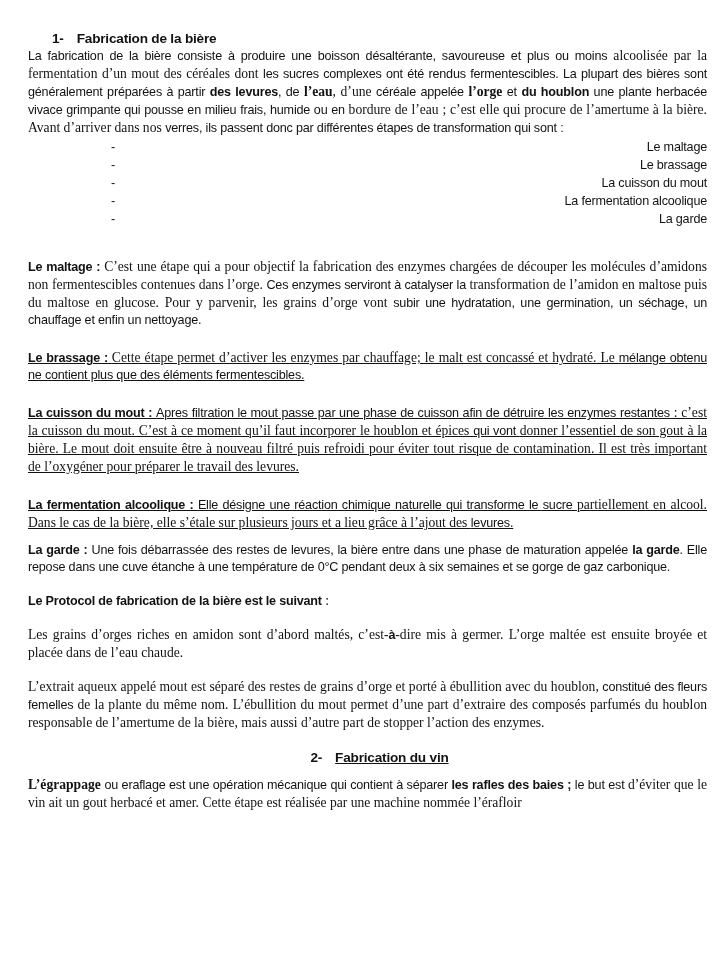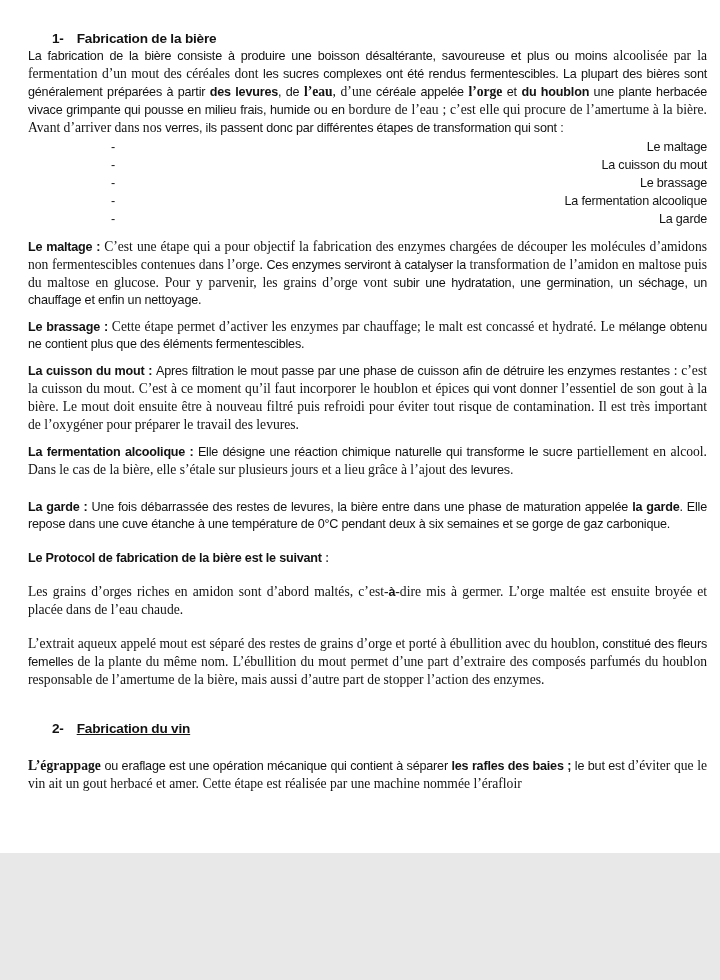--- a/index.html
+++ b/index.html
@@ -1,19 +1,19 @@
 <!DOCTYPE html>
 <html><head>
 <meta charset="utf-8">
 <style>
   html, body { margin: 0; padding: 0; background: #e8e8e8; }
   .page {
     position: relative;
     width: 720px;
-    height: 853px;
+    height: 980px;
     margin: 0 auto;
     background: #ffffff;
     color: #121212;
     box-sizing: border-box;
     padding: 30px 13px 0 28px;
     overflow: hidden;
     font-family: "Liberation Sans", sans-serif;
     font-size: 12.6px;
     letter-spacing: -0.2px;
     line-height: 17px;
@@ -39,41 +39,41 @@
     position: relative;
     padding-left: 101px;
     line-height: 18px;
   }
   .steps-list li::before {
     content: "-";
     position: absolute;
     left: 83px;
     top: 0;
   }
-  .mt-std  { margin-top: 10px; }
-  .mt-med  { margin-top: 20px; }
-  .mt-big  { margin-top: 9px; }
+  .mt-std  { margin-top: 30px; }
+  .mt-med  { margin-top: 10px; }
+  .mt-big  { margin-top: 20px; text-decoration: underline; }
   .mt-none { margin-top: 16px; }
-  .heading-2 { margin-top: 31px; }
+  .heading-2 { margin-top: 17px; text-align: center; }
 </style>
 </head>
 <body>
 
 <div class="page">
 
   <div class="heading">
     <span class="num">1-</span><span>Fabrication de la bière</span>
   </div>
 
   <p class="para"><span>La fabrication de la bière consiste à produire une boisson désaltérante, savoureuse et plus ou moins </span><span class="serif">alcoolisée par la fermentation d’un mout des céréales dont </span><span>les sucres complexes ont été rendus fermentescibles. La plupart des bières sont généralement préparées à partir </span><span class="b">des levures</span><span>, de </span><span class="b serif">l’eau</span><span class="serif">, d’une </span><span>céréale appelée </span><span class="b serif">l’orge</span><span> et </span><span class="b">du houblon</span><span> une plante herbacée vivace grimpante qui pousse en milieu frais, humide ou en </span><span class="serif">bordure de l’eau ; c’est elle qui procure de l’amertume à la bière. Avant d’arriver dans nos </span><span>verres, ils passent donc par différentes étapes de transformation qui sont :</span></p>
 
   <ul class="steps-list">
     <li>Le maltage</li>
+    <li>Le brassage</li>
     <li>La cuisson du mout</li>
-    <li>Le brassage</li>
     <li>La fermentation alcoolique</li>
     <li>La garde</li>
   </ul>
 
   <p class="para mt-std"><span class="b">Le maltage : </span><span class="serif">C’est une étape qui a pour objectif la fabrication des enzymes chargées de découper les molécules d’amidons non fermentescibles contenues dans l’orge. </span><span>Ces enzymes  serviront à catalyser la </span><span class="serif">transformation de l’amidon en maltose puis du maltose en glucose.  Pour y parvenir, les grains d’orge vont </span><span>subir une hydratation, une germination, un séchage, un chauffage et enfin un nettoyage.</span></p>
 
   <p class="para mt-big"><span class="b">Le brassage : </span><span class="serif">Cette étape permet d’activer les enzymes par chauffage; le malt est concassé et hydraté. Le </span><span>mélange obtenu ne contient plus que des éléments fermentescibles.</span></p>
 
   <p class="para mt-big"><span class="b">La cuisson du mout : </span><span>Apres filtration le mout passe par une phase de cuisson afin de détruire les enzymes restantes</span><span class="serif"> : c’est la cuisson du mout. C’est à ce moment qu’il faut incorporer le houblon et épices </span><span>qui vont </span><span class="serif">donner l’essentiel de son gout à la bière. Le mout doit ensuite être à nouveau filtré puis refroidi pour éviter tout risque de contamination. Il est très  important de l’oxygéner pour préparer le travail des levures.</span></p>
 

